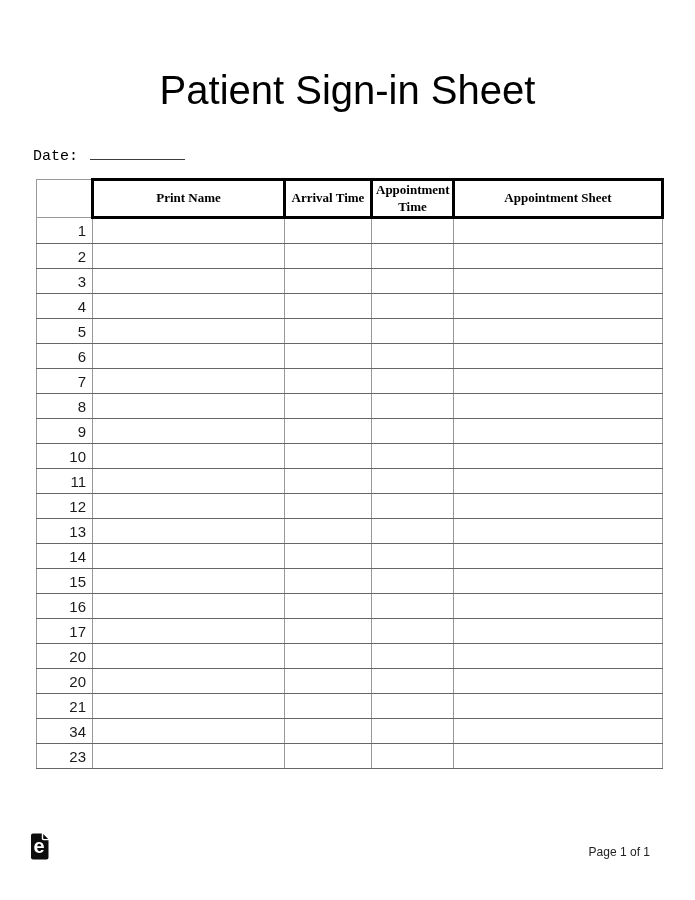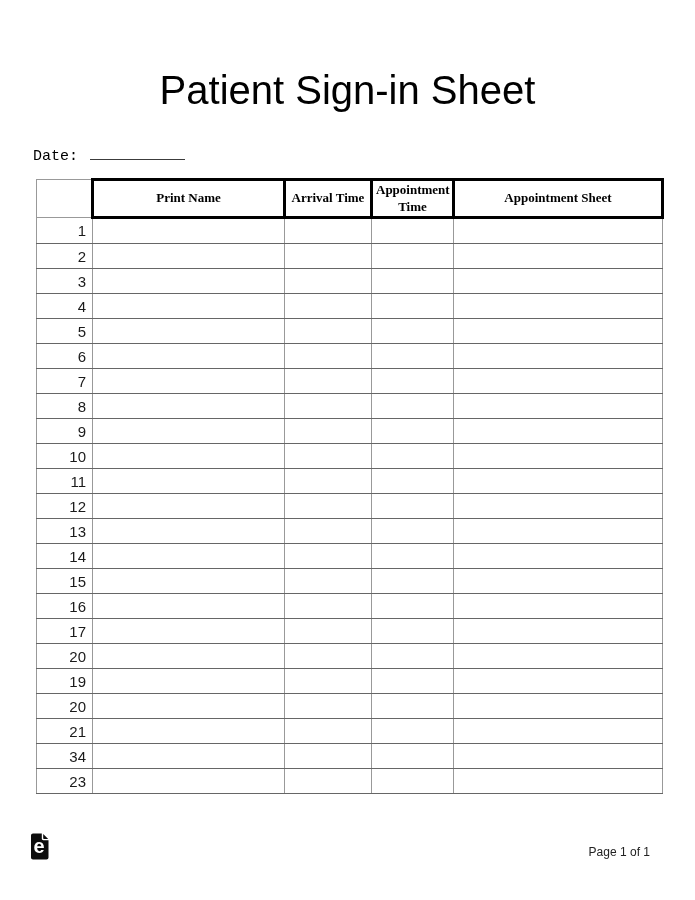--- a/index.html
+++ b/index.html
@@ -265,27 +265,20 @@
   </tr>
 
   <tr>
     <td class="rownum">20</td>
     <td class="entry"></td>
     <td class="entry"></td>
     <td class="entry"></td>
     <td class="entry"></td>
   </tr>
 
-  <tr>
-    <td class="rownum">19</td>
-    <td class="entry"></td>
-    <td class="entry"></td>
-    <td class="entry"></td>
-    <td class="entry"></td>
-  </tr>
 
   <tr>
     <td class="rownum">20</td>
     <td class="entry"></td>
     <td class="entry"></td>
     <td class="entry"></td>
     <td class="entry"></td>
   </tr>
 
   <tr>

